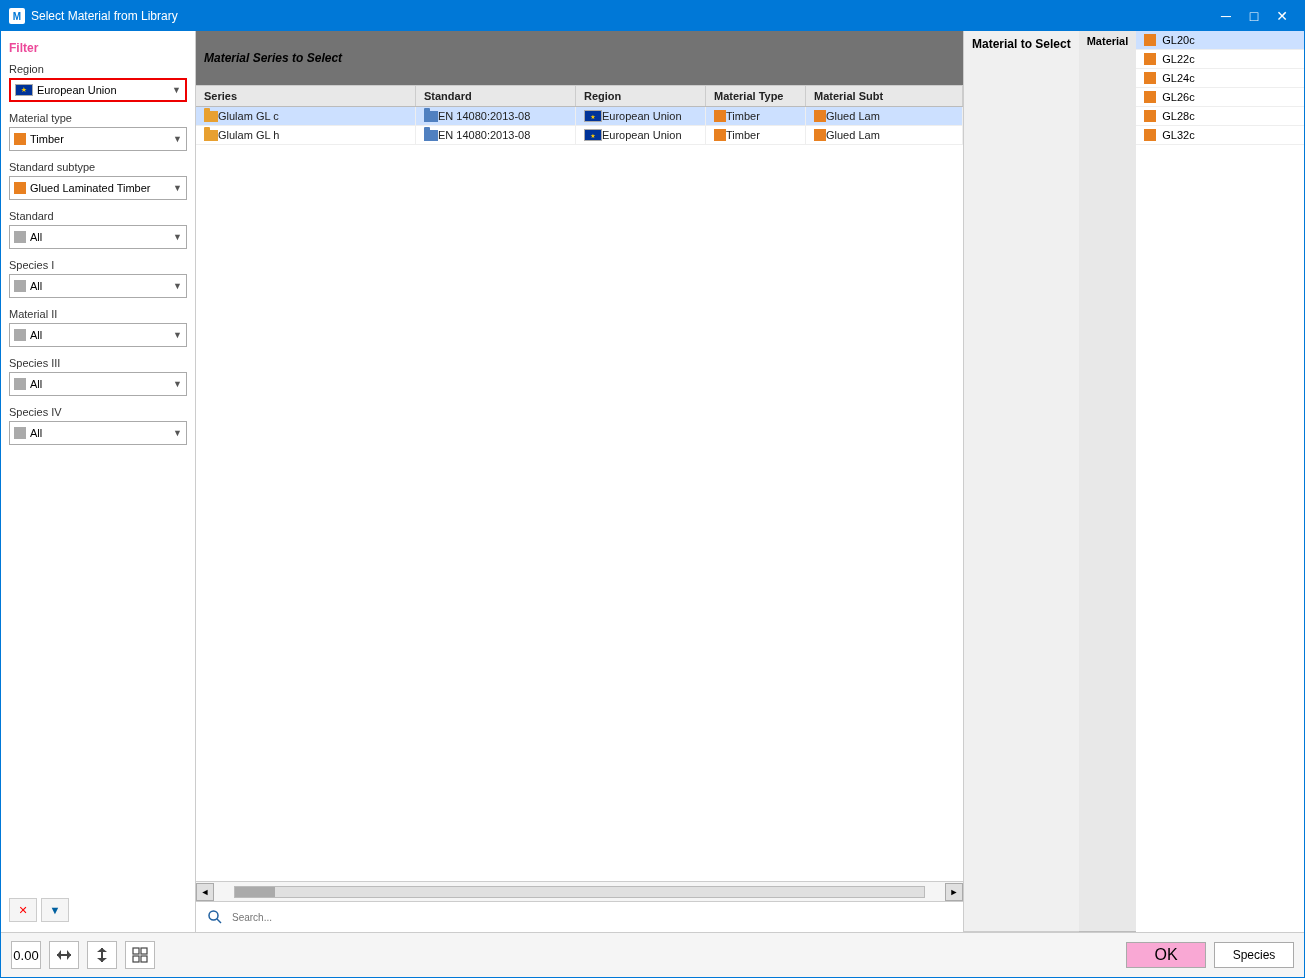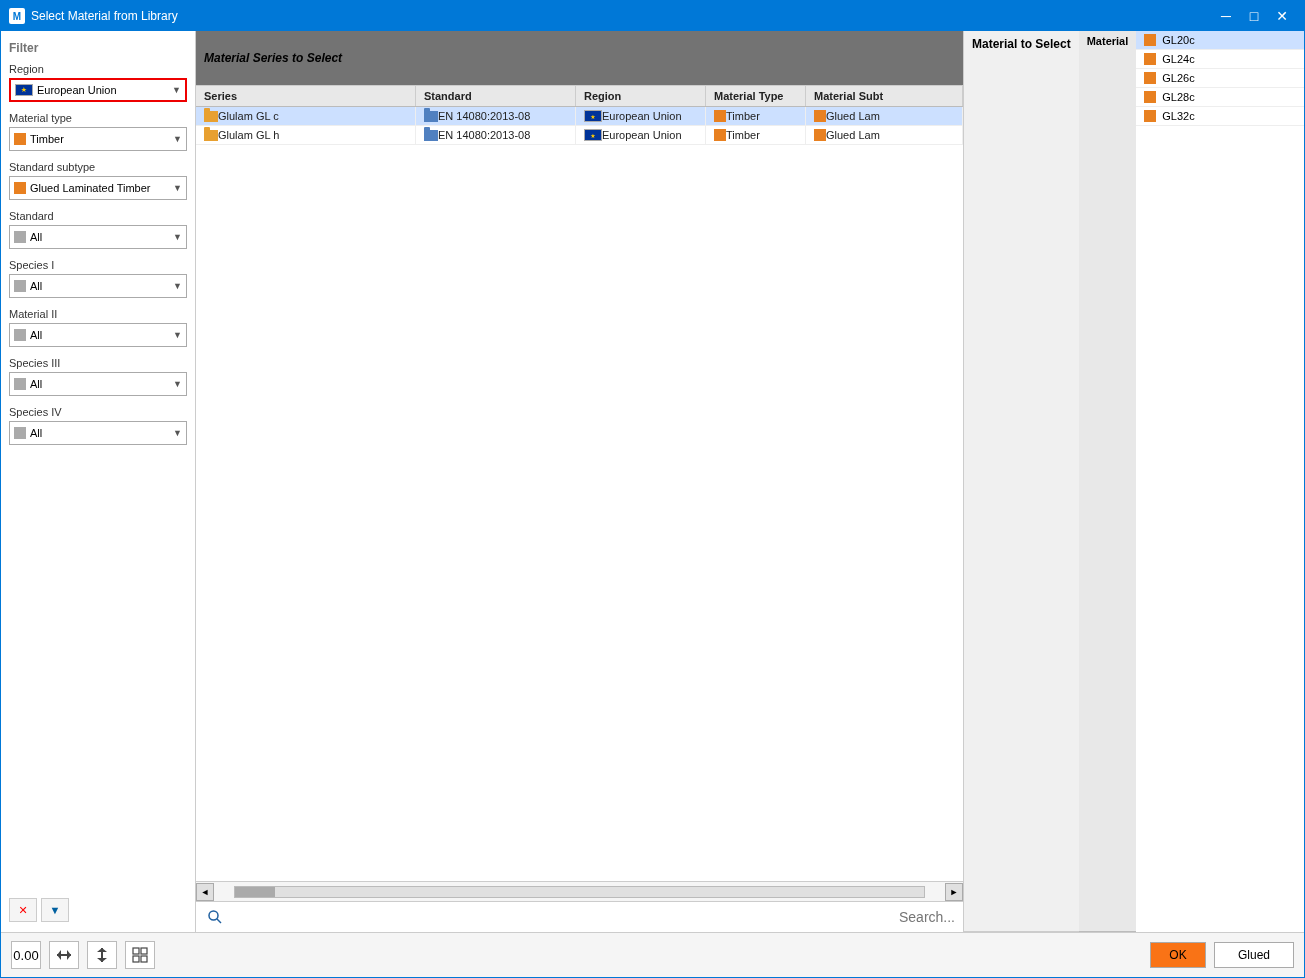--- a/index.html
+++ b/index.html
@@ -53,21 +53,21 @@
       display: flex;
       flex-direction: column;
       gap: 0;
       background: #fff;
       flex-shrink: 0;
     }
     .filter-title {
       font-weight: bold;
       font-size: 12px;
       margin-bottom: 8px;
-      color: #737373;
+      color: #ec4899;
     }
     .filter-group {
       margin-bottom: 10px;
     }
     .filter-label {
       font-size: 11px;
       color: #333;
       margin-bottom: 3px;
       display: block;
     }
@@ -272,24 +272,23 @@
     }
     .search-icon-btn {
       width: 22px; height: 22px;
       display: flex; align-items: center; justify-content: center;
       cursor: pointer; font-size: 14px;
     }
     .search-input {
       flex: 1;
       border: none;
       outline: none;
-      font-size: 14px;
+      font-size: 10px;
       color: #555;
       background: transparent;
-      text-align: right;
     }
 
     
     .right-panel {
       width: 340px;
       display: flex;
       flex-direction: row;
       background: #fff;
       flex-shrink: 0;
     }
@@ -337,24 +336,24 @@
     }
     .bottom-icon-btn {
       width: 30px; height: 28px;
       border: 1px solid #bbb;
       background: #fff;
       display: flex; align-items: center; justify-content: center;
       cursor: pointer; font-size: 13px;
     }
     .bottom-spacer { flex: 1; }
     .ok-btn {
-      width: 56px; height: 26px;
-      background: #f97316;
+      width: 80px; height: 26px;
+      background: #f9a8d4;
       border: 1px solid #aaa;
-      font-size: 12px;
+      font-size: 16px;
       cursor: pointer;
     }
     .cancel-btn {
       width: 80px; height: 26px;
       background: #fff;
       border: 1px solid #aaa;
       font-size: 12px;
       cursor: pointer;
     }
   </style>
@@ -553,20 +552,24 @@
       </div>
     </div>
 
     <div class="right-panel">
       <div class="right-panel-header">Material to Select</div>
       <div class="right-table-header">Material</div>
       <div class="right-table-body">
         <div class="right-row selected">
           <span class="icon-orange-sm"></span>
           <span>GL20c</span>
+        </div>
+        <div class="right-row">
+          <span class="icon-orange-sm"></span>
+          <span>GL22c</span>
         </div>
         <div class="right-row">
           <span class="icon-orange-sm"></span>
           <span>GL24c</span>
         </div>
         <div class="right-row">
           <span class="icon-orange-sm"></span>
           <span>GL26c</span>
         </div>
         <div class="right-row">
@@ -603,16 +606,16 @@
     <button class="bottom-icon-btn">
       <svg width="16" height="16" viewBox="0 0 16 16">
         <rect x="1" y="1" width="6" height="6" fill="none" stroke="#444" stroke-width="1.2"></rect>
         <rect x="9" y="1" width="6" height="6" fill="none" stroke="#444" stroke-width="1.2"></rect>
         <rect x="1" y="9" width="6" height="6" fill="none" stroke="#444" stroke-width="1.2"></rect>
         <rect x="9" y="9" width="6" height="6" fill="none" stroke="#444" stroke-width="1.2"></rect>
       </svg>
     </button>
     <div class="bottom-spacer"></div>
     <button class="ok-btn">OK</button>
-    <button class="cancel-btn">Glued</button>
+    <button class="cancel-btn">Species</button>
   </div>
 
 </div>
 
 </body></html>

